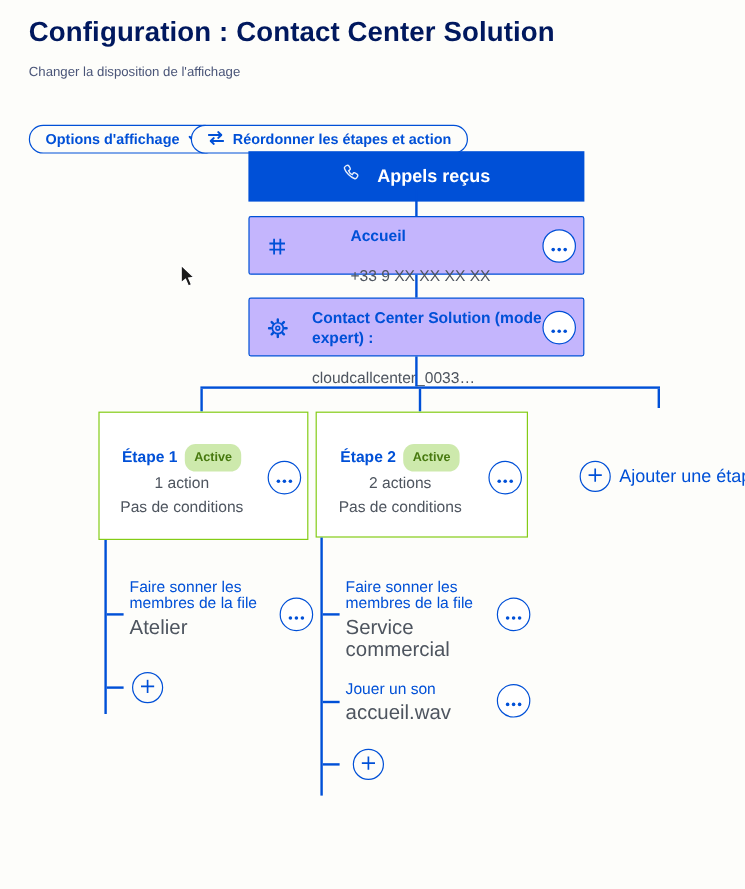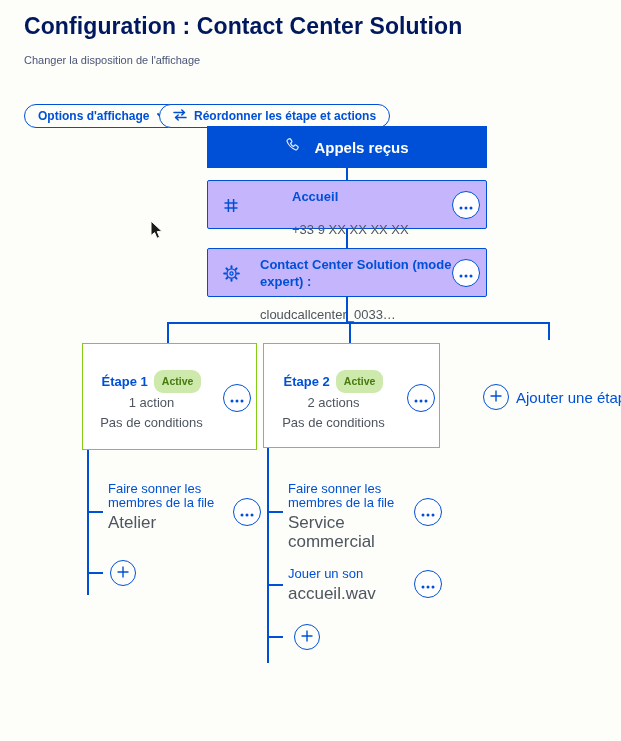--- a/index.html
+++ b/index.html
@@ -93,21 +93,21 @@
   <button class="btn btn-options">
     <span>Options d'affichage</span>
     <span><svg width="11" height="7" viewBox="0 0 11 7" fill="none" stroke="#0050d7" stroke-width="1.8" stroke-linecap="round">
           <path d="M1 1l4.5 4.5L10 1"></path>
         </svg></span>
   </button>
   <button class="btn btn-reorder">
     <span><svg width="14" height="12" viewBox="0 0 14 12" fill="none" stroke="#0050d7" stroke-width="1.5" stroke-linecap="round" stroke-linejoin="round">
           <path d="M1 3.5h10M8.8 1l2.7 2.5-2.7 2.5M13 8.5H3M5.2 6 2.5 8.5 5.2 11"></path>
         </svg></span>
-    <span>Réordonner les étape et actions</span>
+    <span>Réordonner les étapes et action</span>
   </button>
 
   <div class="root-box">
     <span><svg width="17" height="17" viewBox="0 0 16 16">
           <path d="M3.6 1.8C4.2 1.4 5 1.6 5.4 2.2L6.3 3.6C6.7 4.2 6.5 5 5.9 5.4L5.2 5.9C5.6 7.1 7 8.5 8.1 8.9L8.6 8.1C9 7.5 9.8 7.3 10.4 7.7L11.8 8.6C12.4 9 12.6 9.8 12.2 10.4L11.6 11.3C11.2 12 10.4 12.3 9.7 12 6.6 10.9 3.1 7.4 2 4.3 1.7 3.6 2 2.8 2.7 2.4Z" fill="none" stroke="rgba(255,255,255,.9)" stroke-width="1.1"></path>
         </svg></span>
     <span class="root-label">Appels reçus</span>
   </div>
 
   <div class="cline" style="left:346px;top:158px;width:2px;height:22px;"></div>

